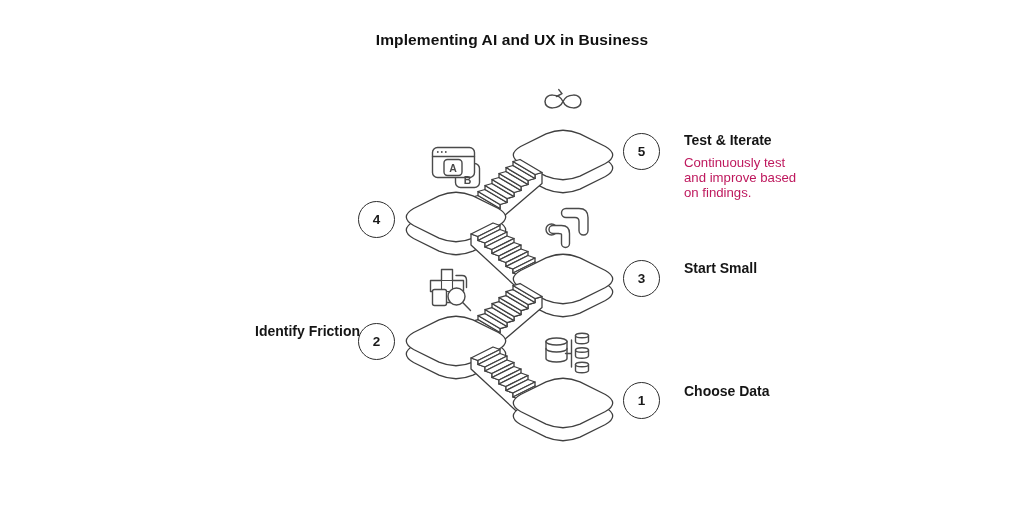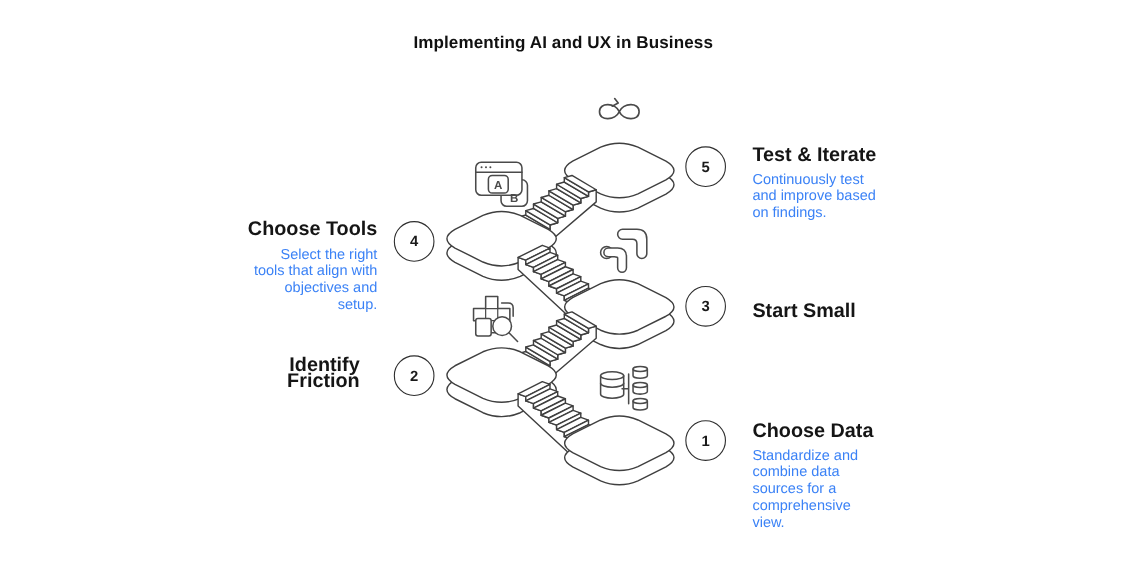--- a/index.html
+++ b/index.html
@@ -2,31 +2,31 @@
 <html><head>
 <meta charset="utf-8">
 <style>
   html,body{margin:0;padding:0;background:#fff;}
   #canvas{position:relative;width:884px;height:512px;background:#ffffff;overflow:hidden;
           font-family:"Liberation Sans",sans-serif;color:#1d1d1d;}
   #page-title{position:absolute;left:0;top:31px;width:1024px;text-align:center;
               font-size:15.5px;font-weight:700;letter-spacing:.1px;color:#111;}
   #stairs-svg{position:absolute;left:0;top:0;}
   .step-block{position:absolute;width:132px;}
-  .step-block .st{font-size:18px;font-weight:700;line-height:15px;color:#151515;}
-  .step-block .sd{font-size:13.2px;line-height:15.2px;margin-top:7px;white-space:pre-line;color:#3b82f6;}
+  .step-block .st{font-size:14px;font-weight:700;line-height:15px;color:#151515;}
+  .step-block .sd{font-size:13.2px;line-height:15.2px;margin-top:7px;white-space:pre-line;color:#be185d;}
   .align-right{text-align:right;}
   .num-circle{position:absolute;width:37px;height:37px;border:1.4px solid #2e2e2e;border-radius:50%;
               box-sizing:border-box;display:flex;align-items:center;justify-content:center;
               font-size:13.5px;font-weight:700;background:#fff;color:#1a1a1a;}
   
   #blk-5{left:684px;top:133px;} #crc-5{left:623px;top:133px;}
   #blk-4{left:211px;top:201px;} #crc-4{left:358px;top:201px;}
-  #blk-3{left:684px;top:275px;} #crc-3{left:623px;top:260px;}
-  #blk-2{left:195px;top:324px;} #crc-2{left:358px;top:323px;}
+  #blk-3{left:684px;top:261px;} #crc-3{left:623px;top:260px;}
+  #blk-2{left:228px;top:324px;} #crc-2{left:358px;top:323px;}
   #blk-1{left:684px;top:384px;} #crc-1{left:623px;top:382px;}
 </style>
 </head>
 <body>
 
 <div id="canvas">
 
   <div id="page-title">Implementing AI and UX in Business</div>
 
   <svg id="stairs-svg" width="1024" height="512" viewBox="0 0 1024 512">
@@ -151,41 +151,29 @@
 
   <div class="num-circle" id="crc-5">5</div>
   <div class="step-block" id="blk-5">
     <div class="st">Test &amp; Iterate</div>
     <div class="sd">Continuously test
 and improve based
 on findings.</div>
   </div>
 
   <div class="num-circle" id="crc-4">4</div>
-  <div class="step-block align-right" id="blk-4">
-    <div class="st">Choose Tools</div>
-    <div class="sd">Select the right
-tools that align with
-objectives and
-setup.</div>
-  </div>
 
   <div class="num-circle" id="crc-3">3</div>
   <div class="step-block" id="blk-3">
     <div class="st">Start Small</div>
   </div>
 
   <div class="num-circle" id="crc-2">2</div>
   <div class="step-block align-right" id="blk-2">
     <div class="st">Identify Friction</div>
   </div>
 
   <div class="num-circle" id="crc-1">1</div>
   <div class="step-block" id="blk-1">
     <div class="st">Choose Data</div>
-    <div class="sd">Standardize and
-combine data
-sources for a
-comprehensive
-view.</div>
   </div>
 
 </div>
 
 </body></html>

